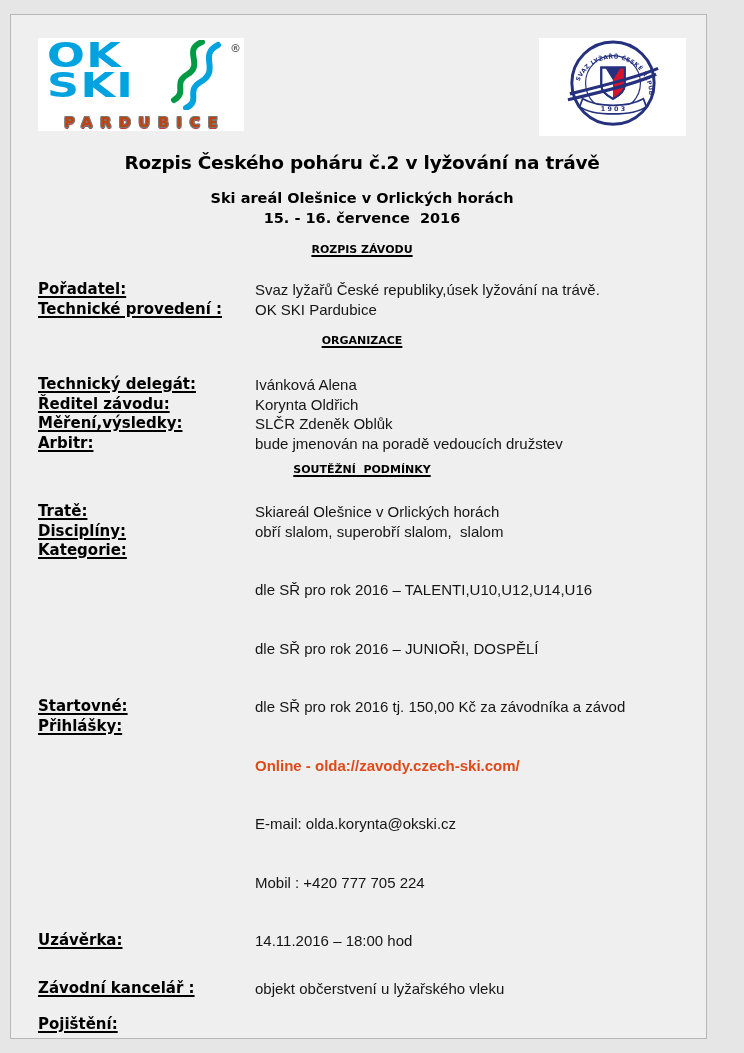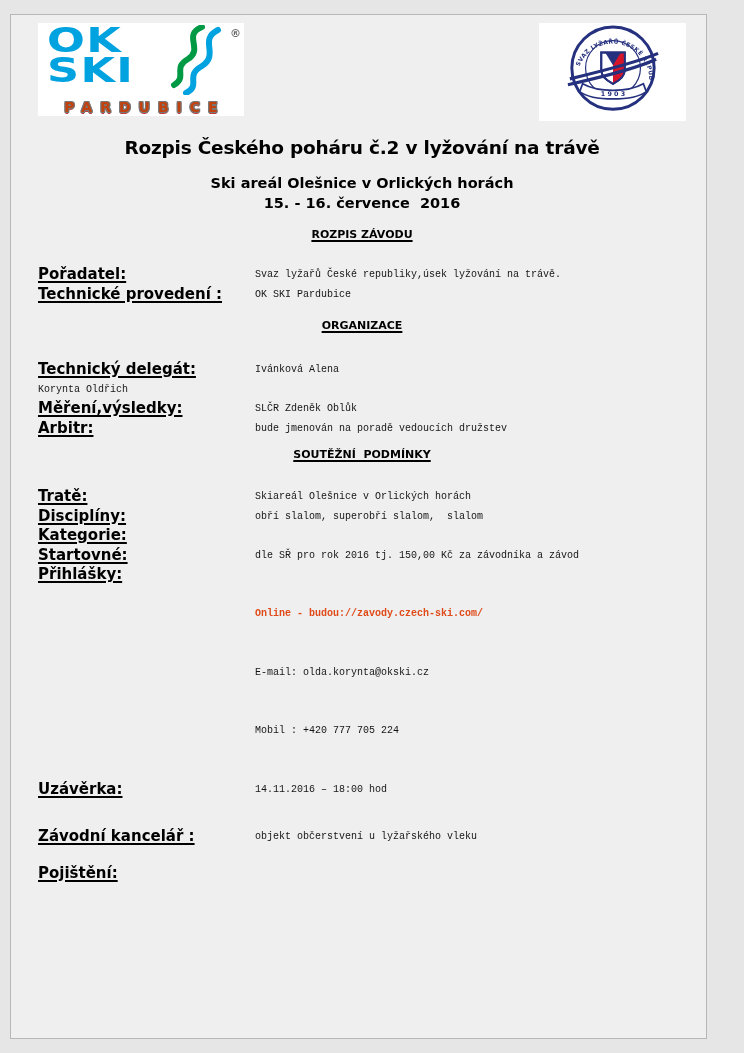--- a/index.html
+++ b/index.html
@@ -9,21 +9,21 @@
     font-family:"DejaVu Sans",sans-serif;
     position:relative;
     color:#000;
   }
   .doc{
     position:absolute;left:10px;top:14px;
     width:697px;height:1025px;
     box-sizing:border-box;
     background:#efefef;
     border:1px solid #b7b7b7;
-    padding:8px 20px 0 27px;
+    padding:23px 20px 0 27px;
     overflow:hidden;
   }
   
   .header{display:flex;justify-content:space-between;align-items:flex-start;height:99px;}
   .logo-okski{
     width:206px;height:93px;background:#fff;position:relative;
     box-sizing:border-box;flex:0 0 auto;
   }
   .okski-word{
     position:absolute;left:9px;
@@ -59,21 +59,21 @@
   .rows1{margin-top:24px;}
   .rows2{margin-top:28px;}
   .rows3{margin-top:26px;}
   .row{display:flex;align-items:flex-start;}
   .lbl{
     flex:0 0 217px;width:217px;font-weight:bold;font-size:15px;line-height:19.5px;
     white-space:nowrap;
   }
   .lbl span{text-decoration:underline;text-underline-offset:2px;text-decoration-thickness:1.5px;}
   .val{
-    font-family:Liberation Mono, monospace;font-size:10px;line-height:19.5px;
+    font-family:Liberation Sans, sans-serif;font-size:15px;line-height:19.5px;
     color:#151515;white-space:pre;
   }
   .val .line{white-space:pre;}
   .val .link{color:var(--link,#e04a18);font-weight:bold;cursor:pointer;}
   .g17{margin-top:17px;}
   .g28{margin-top:28px;}
 </style>
 </head>
 <body>
 
@@ -130,20 +130,21 @@
   </div>
 
   <div class="h h2"><span>ORGANIZACE</span></div>
 
   <div class="rows2">
     <div class="row">
       <div class="lbl"><span>Technický delegát:</span></div>
       <div class="val"><div class="line">Ivánková Alena</div></div>
     </div>
     <div class="row">
+      <div class="lbl"><span>Ředitel závodu:</span></div>
       <div class="val"><div class="line">Korynta Oldřich</div></div>
     </div>
     <div class="row">
       <div class="lbl"><span>Měření,výsledky:</span></div>
       <div class="val"><div class="line">SLČR Zdeněk Oblůk</div></div>
     </div>
     <div class="row">
       <div class="lbl"><span>Arbitr:</span></div>
       <div class="val"><div class="line">bude jmenován na poradě vedoucích družstev</div></div>
     </div>
@@ -155,29 +156,33 @@
     <div class="row">
       <div class="lbl"><span>Tratě:</span></div>
       <div class="val"><div class="line">Skiareál Olešnice v Orlických horách</div></div>
     </div>
     <div class="row">
       <div class="lbl"><span>Disciplíny:</span></div>
       <div class="val"><div class="line">obří slalom, superobří slalom,  slalom</div></div>
     </div>
     <div class="row">
       <div class="lbl"><span>Kategorie:</span></div>
+      <div class="val">
+        <div class="line">dle SŘ pro rok 2016 – TALENTI,U10,U12,U14,U16</div>
+        <div class="line">dle SŘ pro rok 2016 – JUNIOŘI, DOSPĚLÍ</div>
+      </div>
     </div>
     <div class="row">
       <div class="lbl"><span>Startovné:</span></div>
       <div class="val"><div class="line">dle SŘ pro rok 2016 tj. 150,00 Kč za závodníka a závod</div></div>
     </div>
     <div class="row">
       <div class="lbl"><span>Přihlášky:</span></div>
       <div class="val">
-        <div class="line link">Online - budou://zavody.czech-ski.com/</div>
+        <div class="line link">Online - olda://zavody.czech-ski.com/</div>
         <div class="line">E-mail: olda.korynta@okski.cz</div>
         <div class="line">Mobil : +420 777 705 224</div>
       </div>
     </div>
     <div class="row">
       <div class="lbl"><span>Uzávěrka:</span></div>
       <div class="val"><div class="line">14.11.2016 – 18:00 hod</div></div>
     </div>
     <div class="row g28">
       <div class="lbl"><span>Závodní kancelář :</span></div>

